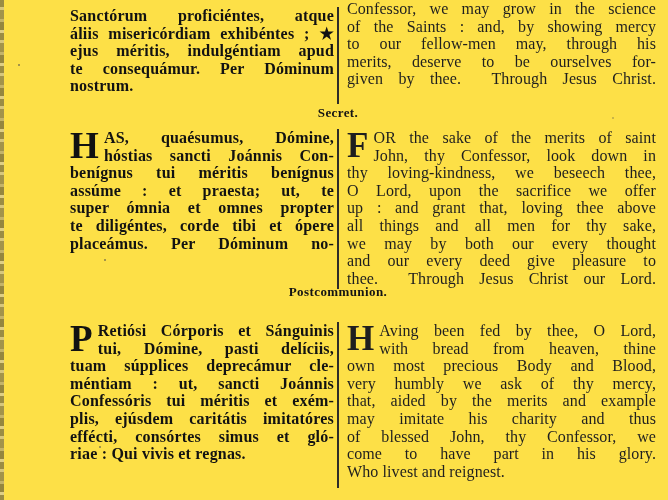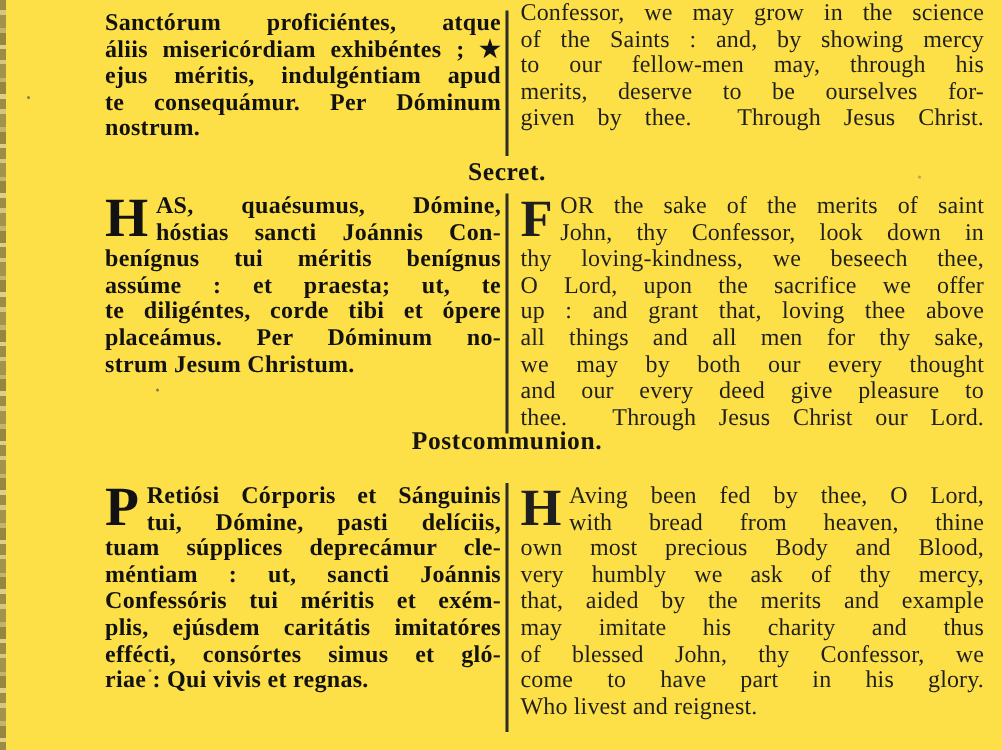--- a/index.html
+++ b/index.html
@@ -19,21 +19,21 @@
   .col{position:absolute;}
   .latin{left:70px;width:264px;font-weight:700;color:#121212;letter-spacing:.2px;}
   .english{left:347px;width:309px;font-weight:400;color:#1f1f1f;letter-spacing:.1px;}
   .ln{height:17.6px;line-height:17.6px;text-align:justify;text-align-last:justify;}
   .ln.end{text-align:right;text-align-last:left;}
   .dc{float:left;font-weight:700;}
   .latin .dc{font-size:37px;line-height:34px;height:35px;margin:0 5px 0 0;}
   .english .dc{font-size:35px;line-height:34px;height:35px;margin:0 5px 0 0;}
   .heading{
     position:absolute;left:10px;width:656px;text-align:center;
-    font-weight:700;font-size:17px;letter-spacing:.4px;color:#141414;
+    font-weight:700;font-size:13px;letter-spacing:.4px;color:#141414;
   }
   .divider{position:absolute;left:337px;width:2px;background:#2e2c29;}
   .seg1{top:7px;height:97px;}
   .seg2{top:129px;height:160px;}
   .seg3{top:322px;height:166px;}
   .speck{position:absolute;width:2px;height:2px;border-radius:50%;background:#55524c;opacity:.7;}
 </style>
 </head>
 <body>
 
@@ -62,23 +62,23 @@
   <div class="divider seg1"></div>
 
   <div class="heading" style="top:105px">Secret.</div>
 
   <div class="col latin" style="top:129px">
     <span class="dc">H</span>
     <div class="ln">AS, quaésumus, Dómine,</div>
     <div class="ln">hóstias sancti Joánnis Con-</div>
     <div class="ln">benígnus tui méritis benígnus</div>
     <div class="ln">assúme : et praesta; ut, te</div>
+    <div class="ln">super ómnia et omnes propter</div>
     <div class="ln">te diligéntes, corde tibi et ópere</div>
     <div class="ln">placeámus. Per Dóminum no-</div>
-    <div class="ln end">strum Jesum Christum.</div>
   </div>
   <div class="col english" style="top:129px">
     <span class="dc">F</span>
     <div class="ln">OR the sake of the merits of saint</div>
     <div class="ln">John, thy Confessor, look down in</div>
     <div class="ln">thy loving-kindness, we beseech thee,</div>
     <div class="ln">O Lord, upon the sacrifice we offer</div>
     <div class="ln">up : and grant that, loving thee above</div>
     <div class="ln">all things and all men for thy sake,</div>
     <div class="ln">we may by both our every thought</div>

